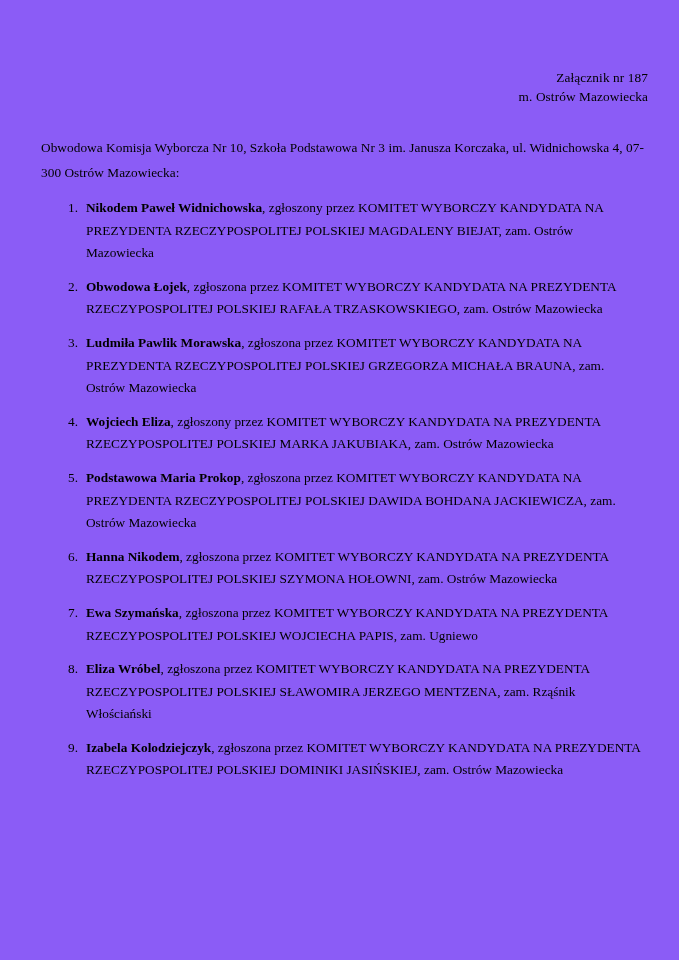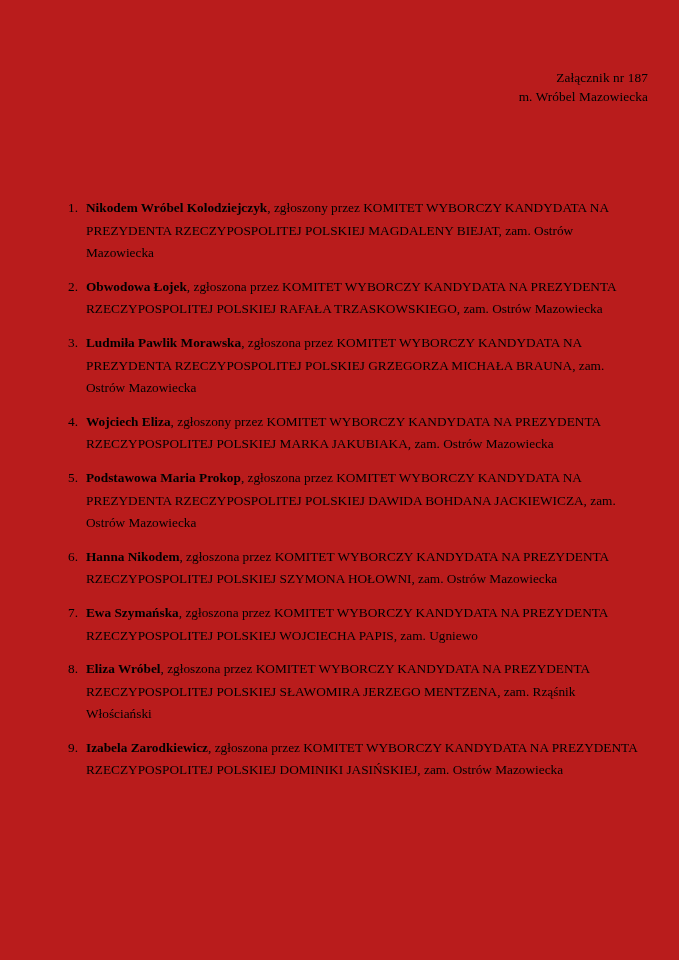--- a/index.html
+++ b/index.html
@@ -14,21 +14,21 @@
     position: relative;
     overflow: hidden;
     font-family: "Liberation Serif", "DejaVu Serif", serif;
     color: #000000;
     -webkit-font-smoothing: antialiased;
   }
 
   .page {
     position: absolute;
     inset: 0;
-    background: #b91c1c;
+    background: #8b5cf6;
   }
 
   
   .doc-header {
     position: absolute;
     top: 68px;
     right: 31px;
     text-align: right;
     font-size: 13.3px;
     line-height: 19px;
@@ -85,29 +85,30 @@
     font-weight: normal;
   }
 </style>
 </head>
 <body>
 
 <div class="page">
 
   <div class="doc-header">
     <span class="hline">Załącznik nr 187</span>
-    <span class="hline">m. Wróbel Mazowiecka</span>
+    <span class="hline">m. Ostrów Mazowiecka</span>
   </div>
 
+  <p class="intro">Obwodowa Komisja Wyborcza Nr 10, Szkoła Podstawowa Nr 3 im. Janusza Korczaka, ul. Widnichowska 4, 07-300 Ostrów Mazowiecka:</p>
 
   <ol class="members">
-      <li class="member"><span class="num">1.</span><span class="mname">Nikodem Wróbel Kolodziejczyk</span><span class="mrest">, zgłoszony przez KOMITET WYBORCZY KANDYDATA NA PREZYDENTA RZECZYPOSPOLITEJ POLSKIEJ MAGDALENY BIEJAT, zam. Ostrów Mazowiecka</span></li>
+      <li class="member"><span class="num">1.</span><span class="mname">Nikodem Paweł Widnichowska</span><span class="mrest">, zgłoszony przez KOMITET WYBORCZY KANDYDATA NA PREZYDENTA RZECZYPOSPOLITEJ POLSKIEJ MAGDALENY BIEJAT, zam. Ostrów Mazowiecka</span></li>
       <li class="member"><span class="num">2.</span><span class="mname">Obwodowa Łojek</span><span class="mrest">, zgłoszona przez KOMITET WYBORCZY KANDYDATA NA PREZYDENTA RZECZYPOSPOLITEJ POLSKIEJ RAFAŁA TRZASKOWSKIEGO, zam. Ostrów Mazowiecka</span></li>
       <li class="member"><span class="num">3.</span><span class="mname">Ludmiła Pawlik Morawska</span><span class="mrest">, zgłoszona przez KOMITET WYBORCZY KANDYDATA NA PREZYDENTA RZECZYPOSPOLITEJ POLSKIEJ GRZEGORZA MICHAŁA BRAUNA, zam. Ostrów Mazowiecka</span></li>
       <li class="member"><span class="num">4.</span><span class="mname">Wojciech Eliza</span><span class="mrest">, zgłoszony przez KOMITET WYBORCZY KANDYDATA NA PREZYDENTA RZECZYPOSPOLITEJ POLSKIEJ MARKA JAKUBIAKA, zam. Ostrów Mazowiecka</span></li>
       <li class="member"><span class="num">5.</span><span class="mname">Podstawowa Maria Prokop</span><span class="mrest">, zgłoszona przez KOMITET WYBORCZY KANDYDATA NA PREZYDENTA RZECZYPOSPOLITEJ POLSKIEJ DAWIDA BOHDANA JACKIEWICZA, zam. Ostrów Mazowiecka</span></li>
       <li class="member"><span class="num">6.</span><span class="mname">Hanna Nikodem</span><span class="mrest">, zgłoszona przez KOMITET WYBORCZY KANDYDATA NA PREZYDENTA RZECZYPOSPOLITEJ POLSKIEJ SZYMONA HOŁOWNI, zam. Ostrów Mazowiecka</span></li>
       <li class="member"><span class="num">7.</span><span class="mname">Ewa Szymańska</span><span class="mrest">, zgłoszona przez KOMITET WYBORCZY KANDYDATA NA PREZYDENTA RZECZYPOSPOLITEJ POLSKIEJ WOJCIECHA PAPIS, zam. Ugniewo</span></li>
       <li class="member"><span class="num">8.</span><span class="mname">Eliza Wróbel</span><span class="mrest">, zgłoszona przez KOMITET WYBORCZY KANDYDATA NA PREZYDENTA RZECZYPOSPOLITEJ POLSKIEJ SŁAWOMIRA JERZEGO MENTZENA, zam. Rząśnik Włościański</span></li>
-      <li class="member"><span class="num">9.</span><span class="mname">Izabela Zarodkiewicz</span><span class="mrest">, zgłoszona przez KOMITET WYBORCZY KANDYDATA NA PREZYDENTA RZECZYPOSPOLITEJ POLSKIEJ DOMINIKI JASIŃSKIEJ, zam. Ostrów Mazowiecka</span></li>
+      <li class="member"><span class="num">9.</span><span class="mname">Izabela Kolodziejczyk</span><span class="mrest">, zgłoszona przez KOMITET WYBORCZY KANDYDATA NA PREZYDENTA RZECZYPOSPOLITEJ POLSKIEJ DOMINIKI JASIŃSKIEJ, zam. Ostrów Mazowiecka</span></li>
     </ol>
 
 </div>
 
 </body></html>

